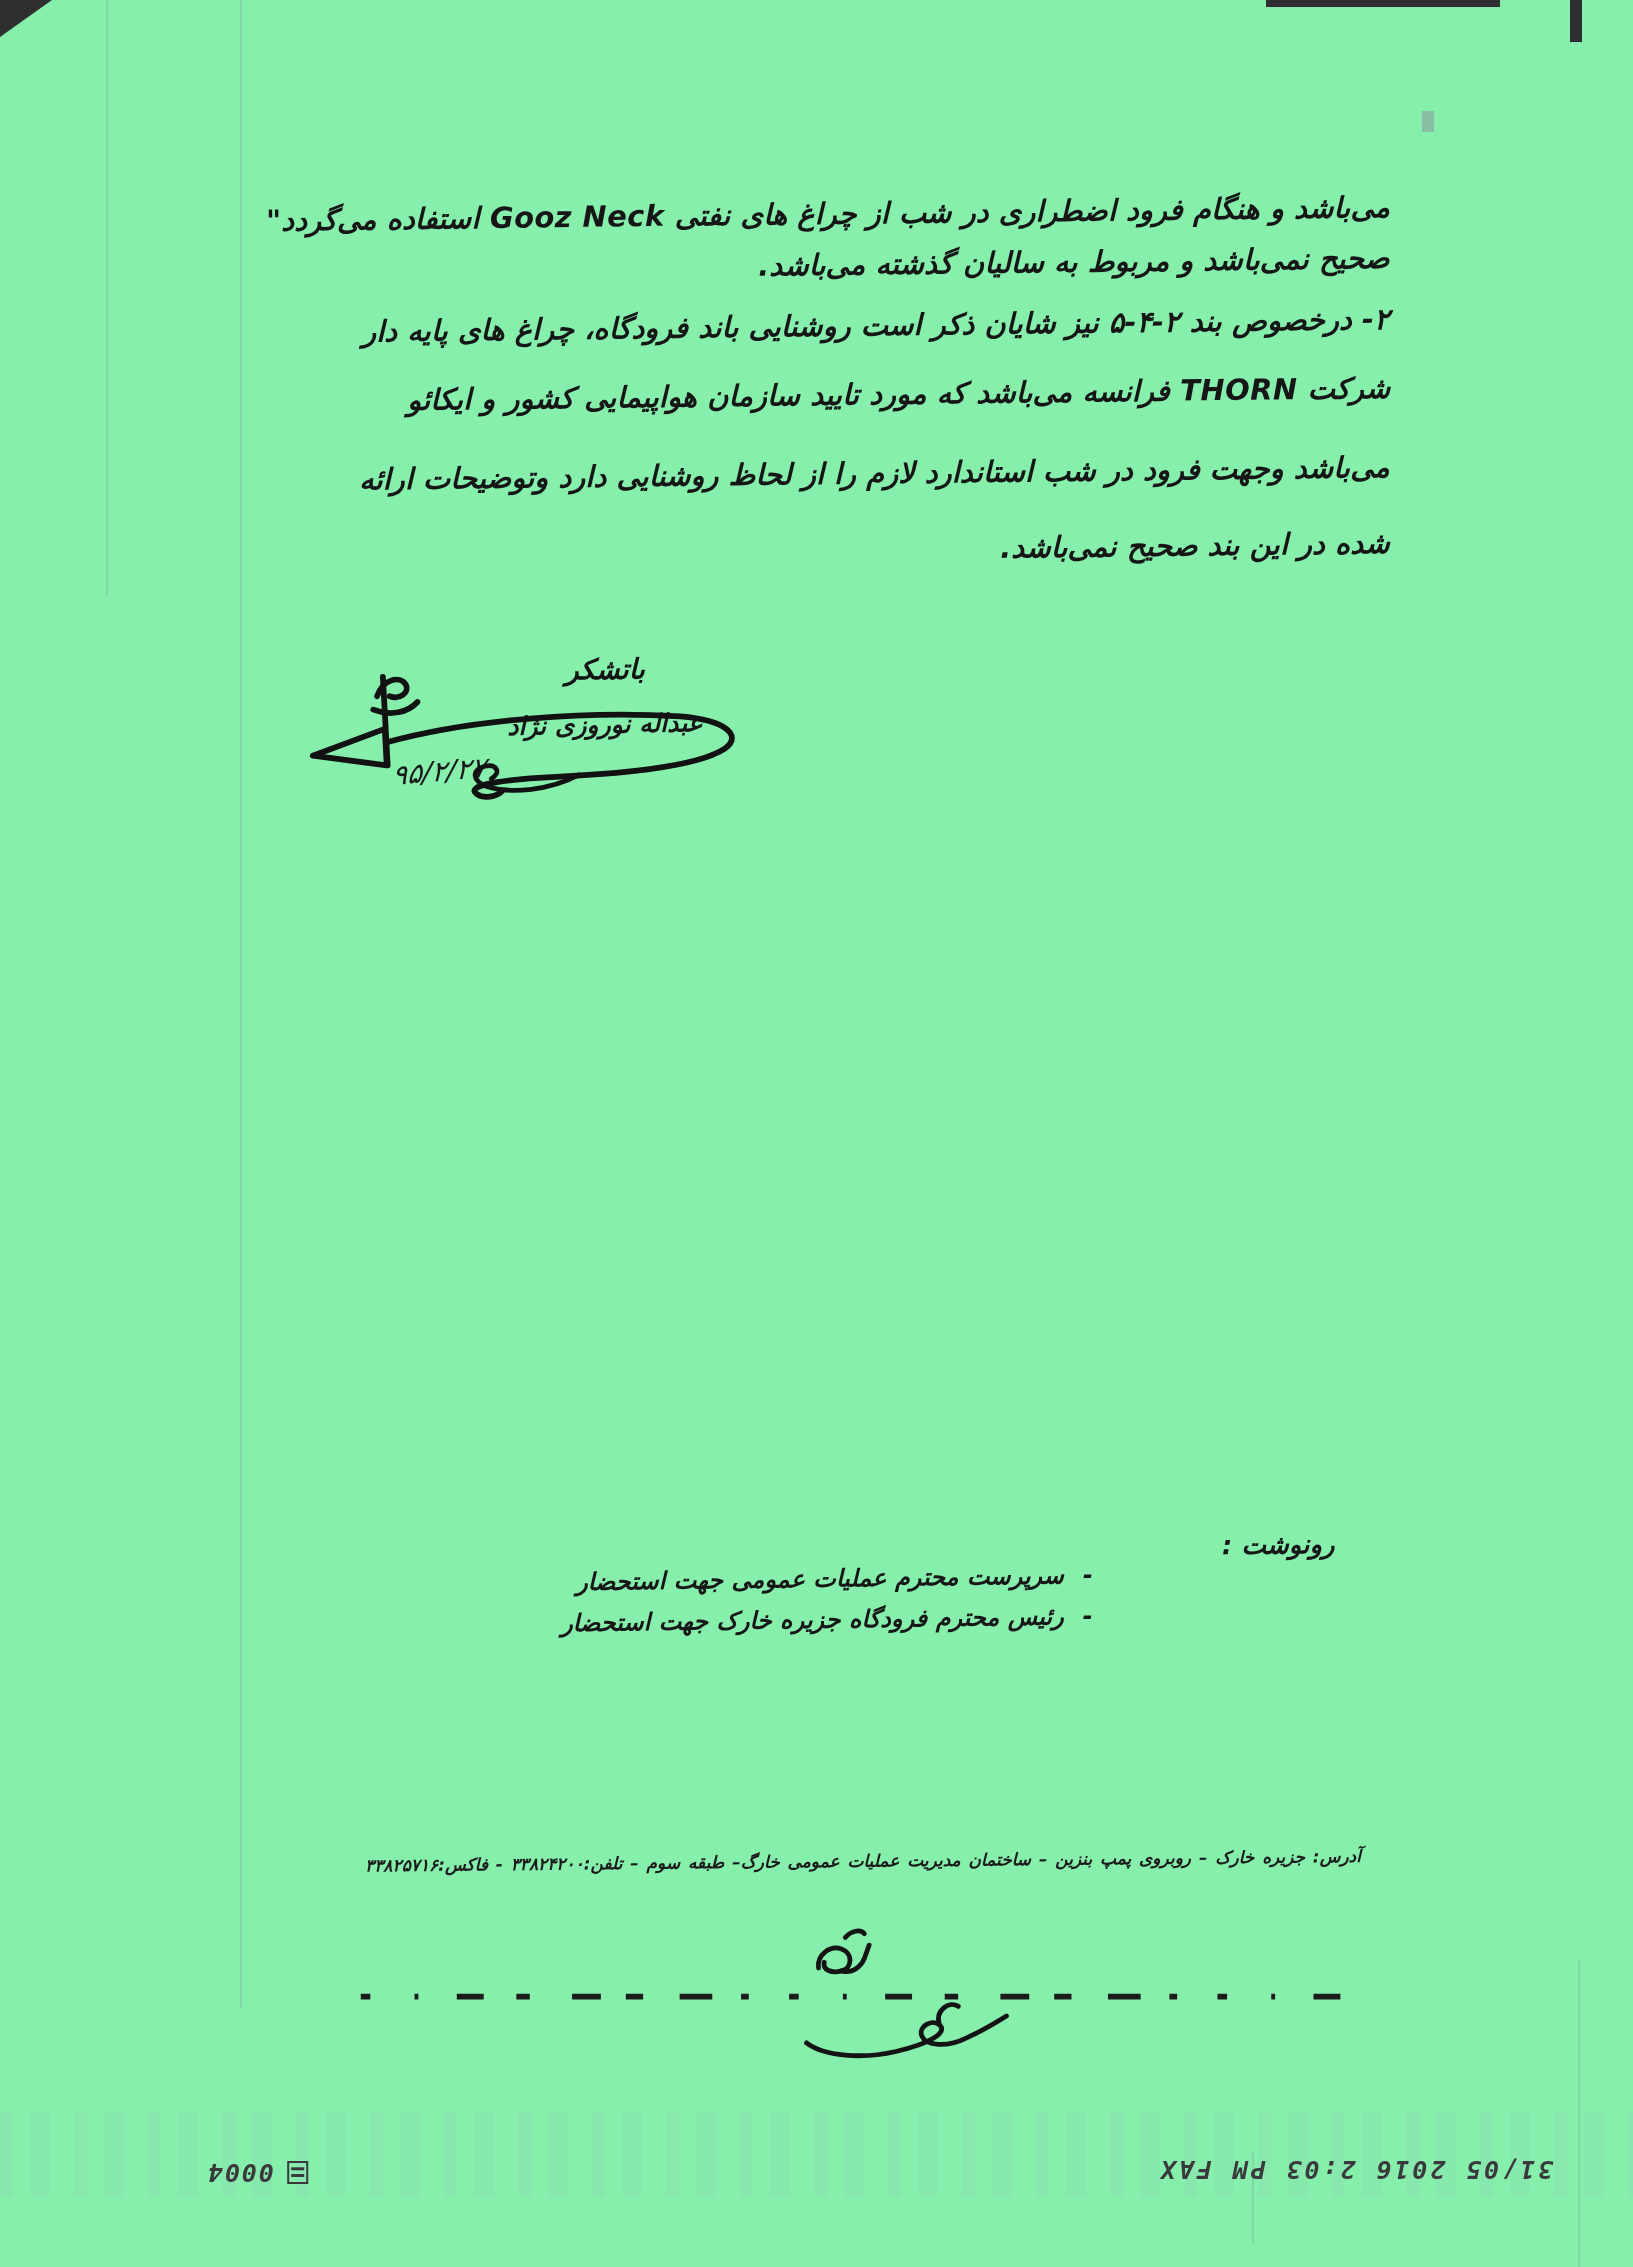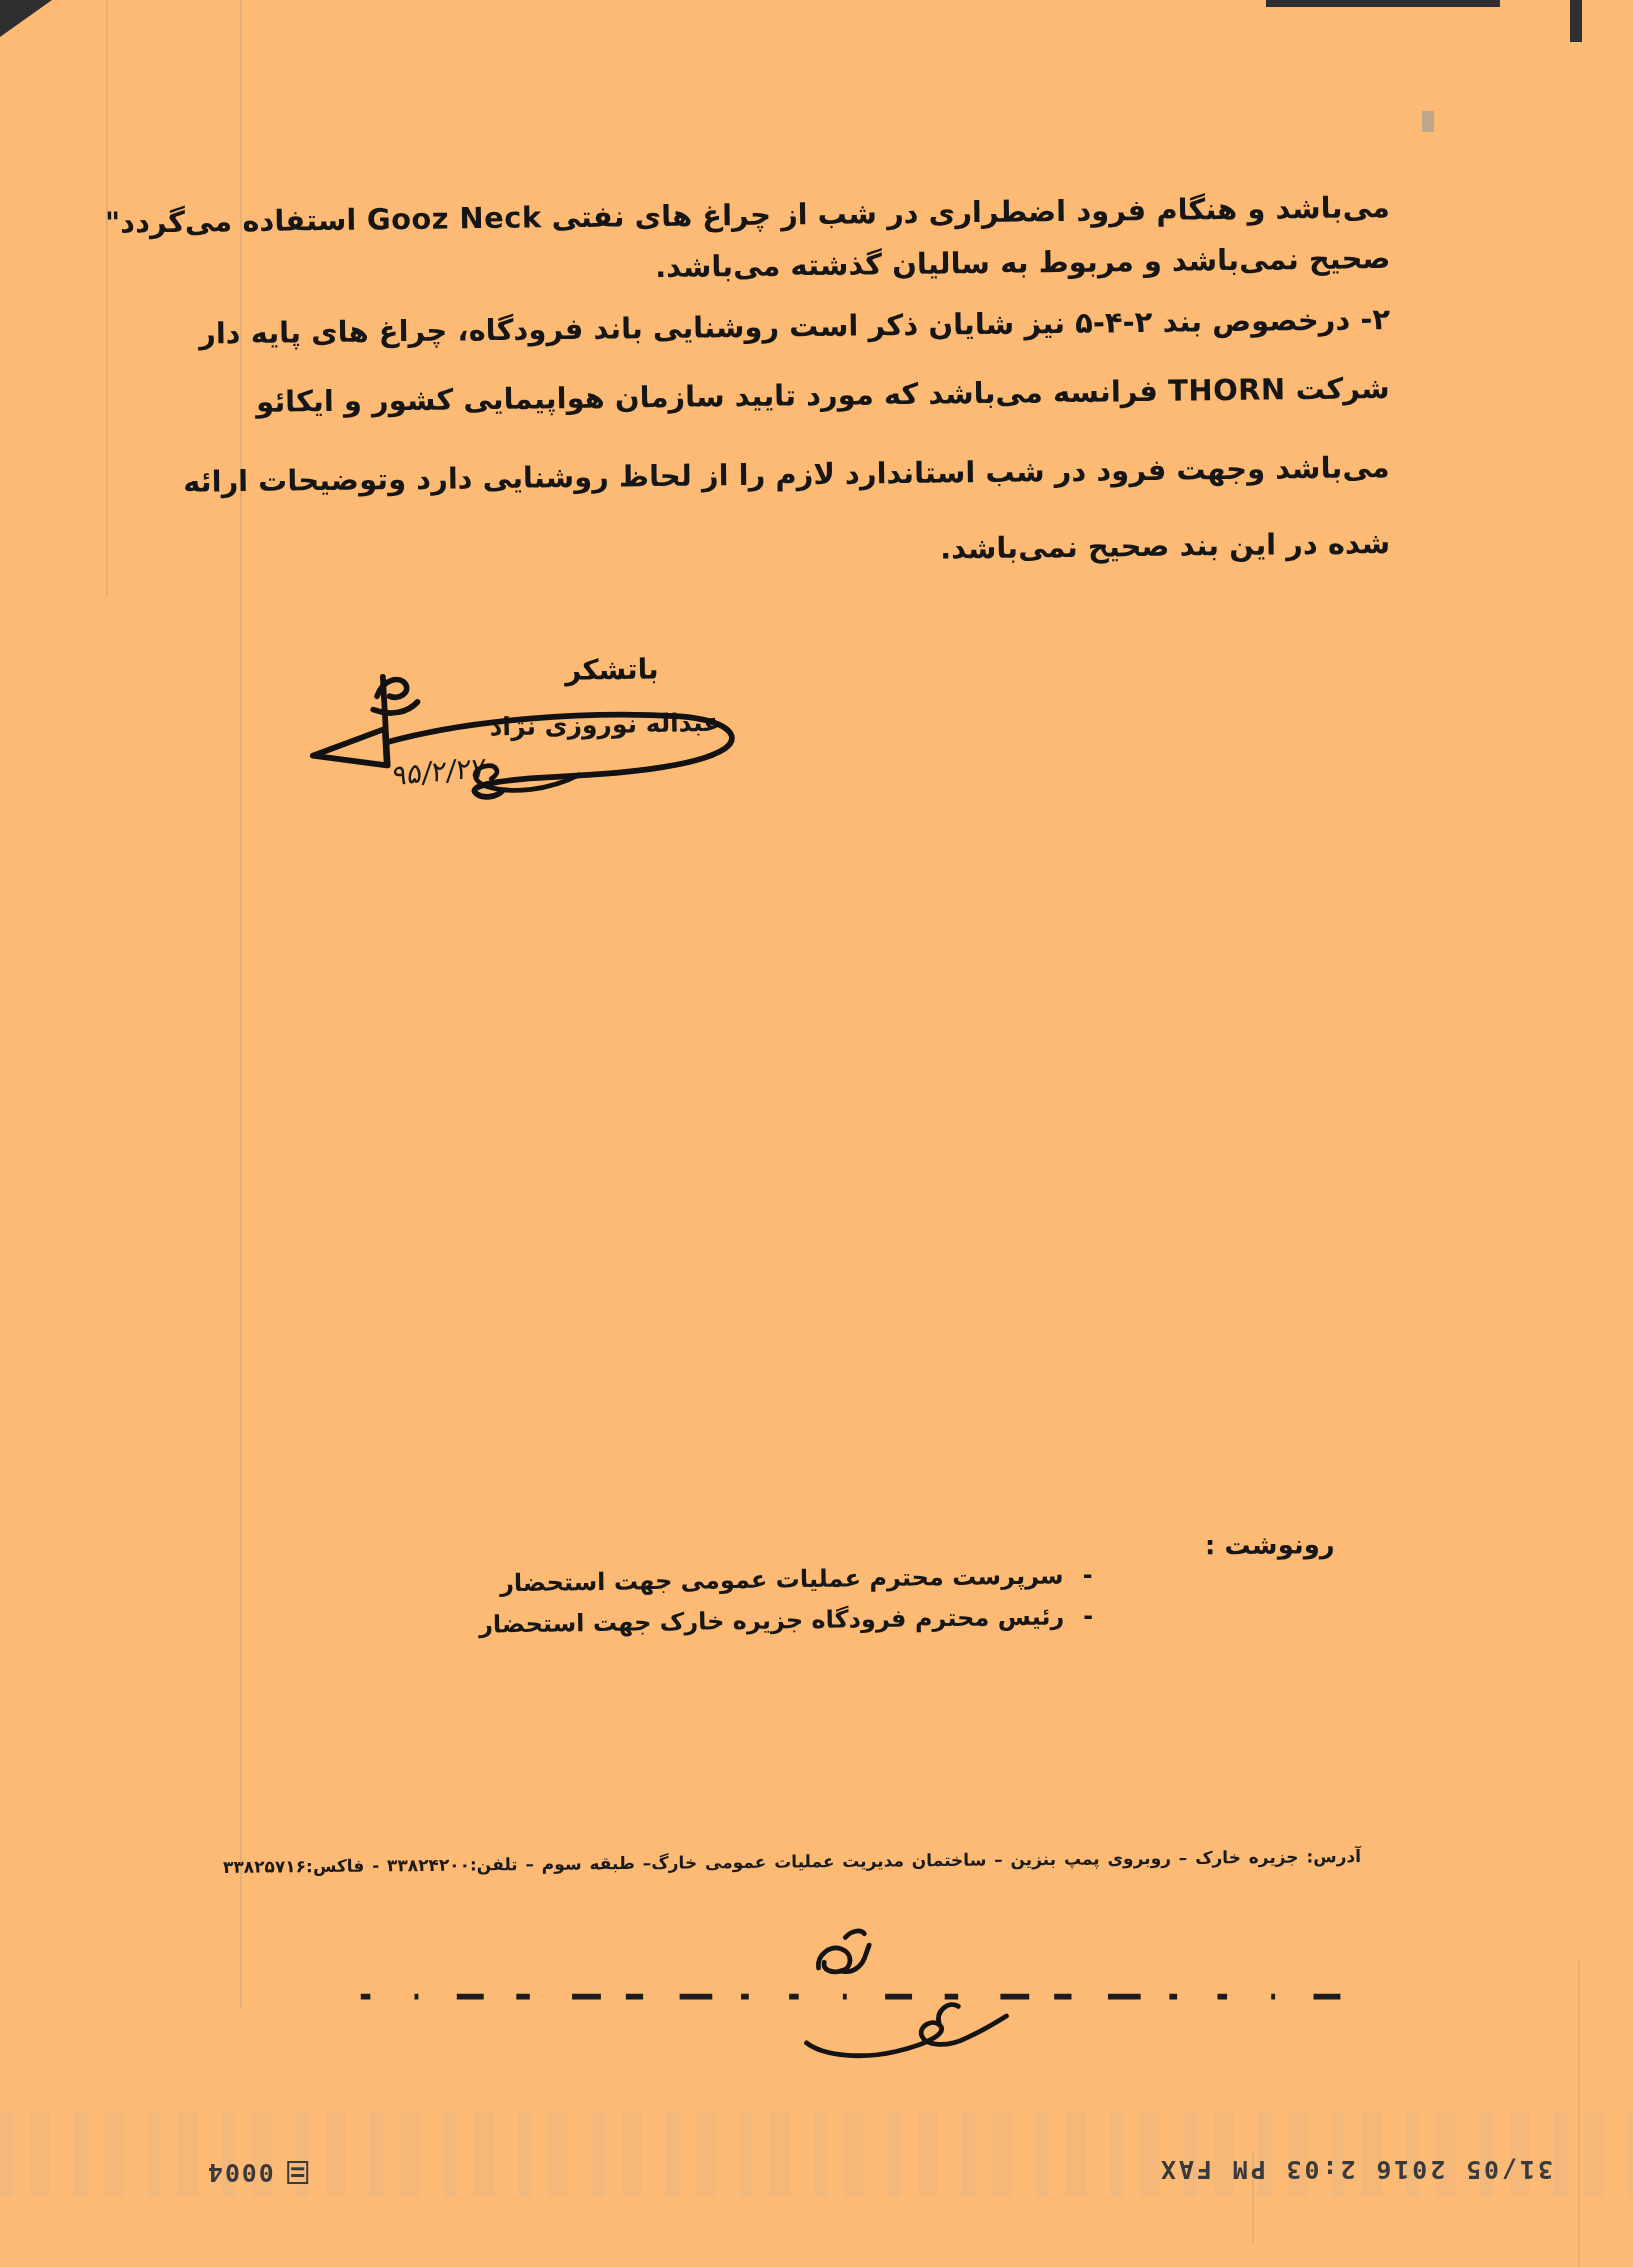--- a/index.html
+++ b/index.html
@@ -4,21 +4,22 @@
 <style>
   html,body{margin:0;padding:0;}
   body{
     width:1633px;height:2267px;
     background:#f7f8f9;
     overflow:hidden;position:relative;
     font-family:"DejaVu Sans",sans-serif;
   }
   .page{
     position:absolute;inset:0;
-    background:#fdba74;
+    background:#86efac;
+    font-style:italic;
   }
   
   .vline{position:absolute;width:1.9px;background:rgba(120,130,145,.20);}
   .noise-band{
     position:absolute;left:0;width:1633px;
     background:repeating-linear-gradient(90deg,
       rgba(150,165,185,.10) 0 13.4px, rgba(255,255,255,0) 13.4px 30px,
       rgba(140,155,175,.08) 30px 50px, rgba(255,255,255,0) 50px 74px);
   }
   .corner-wedge{

